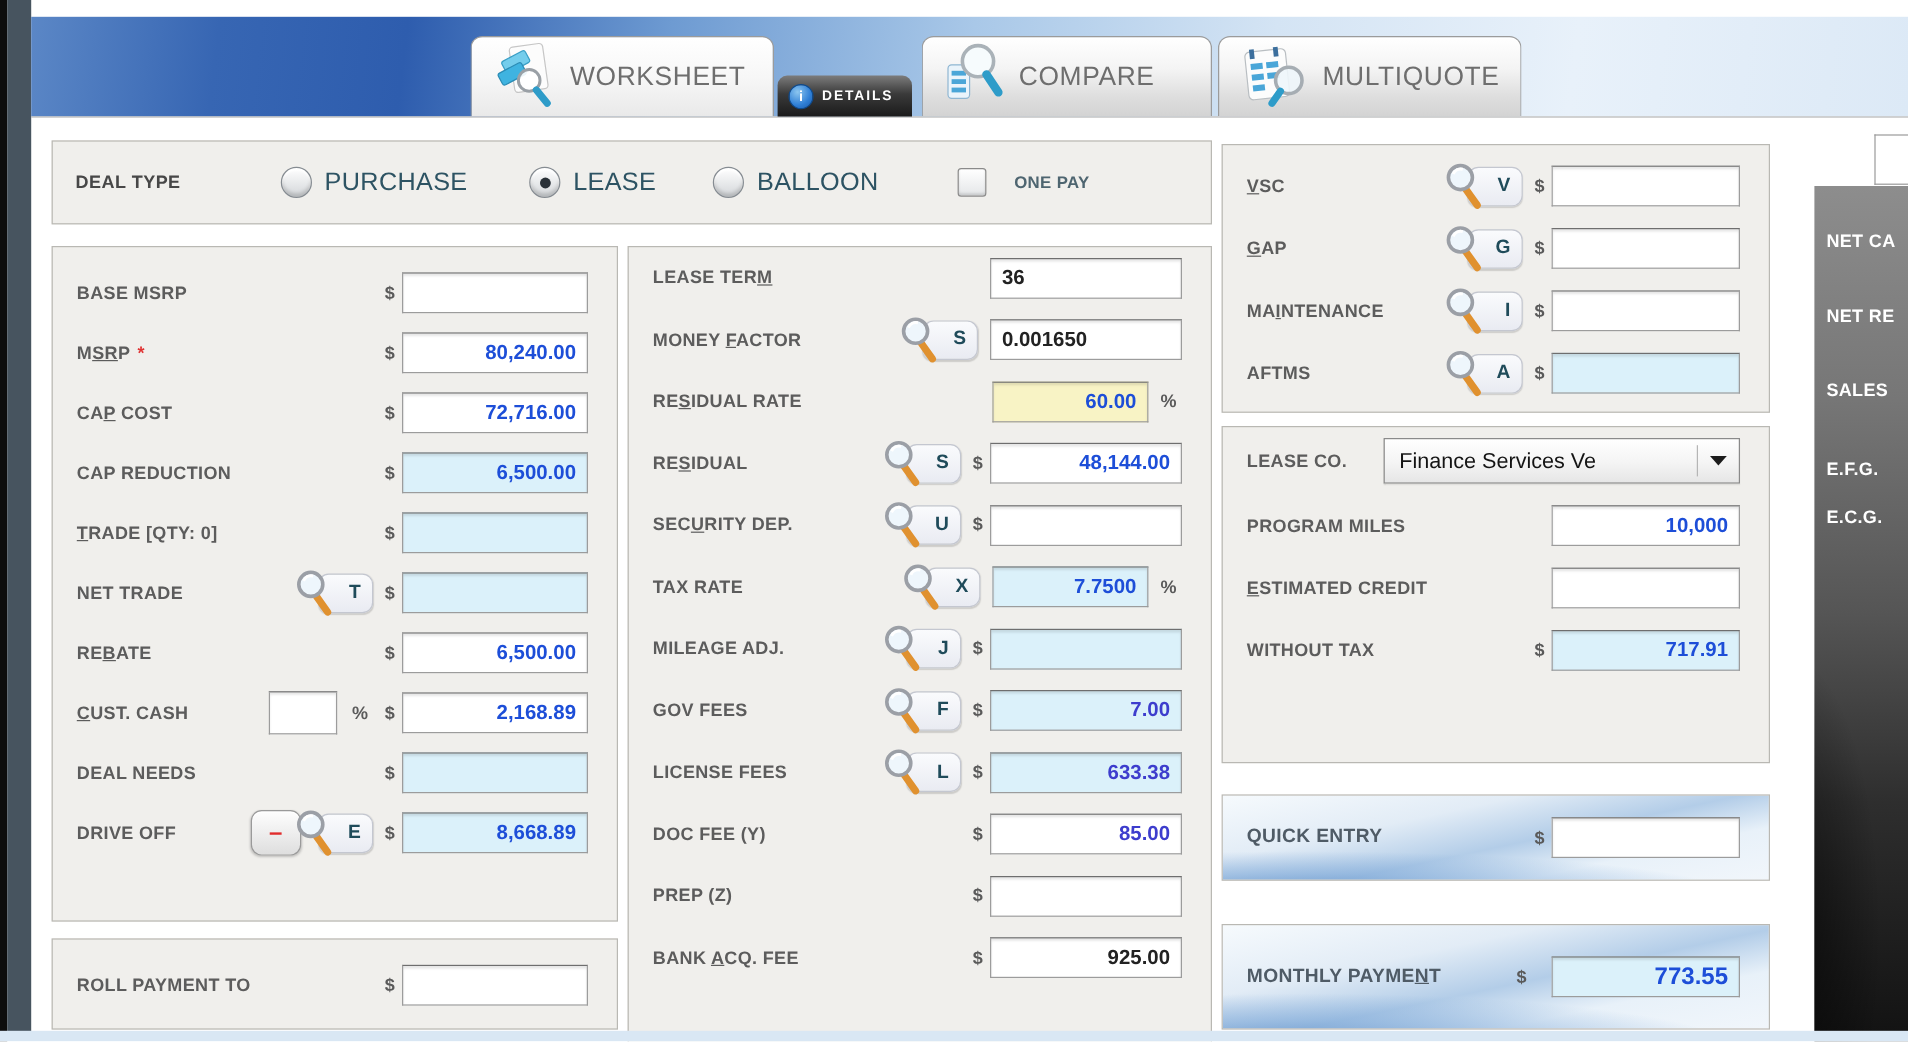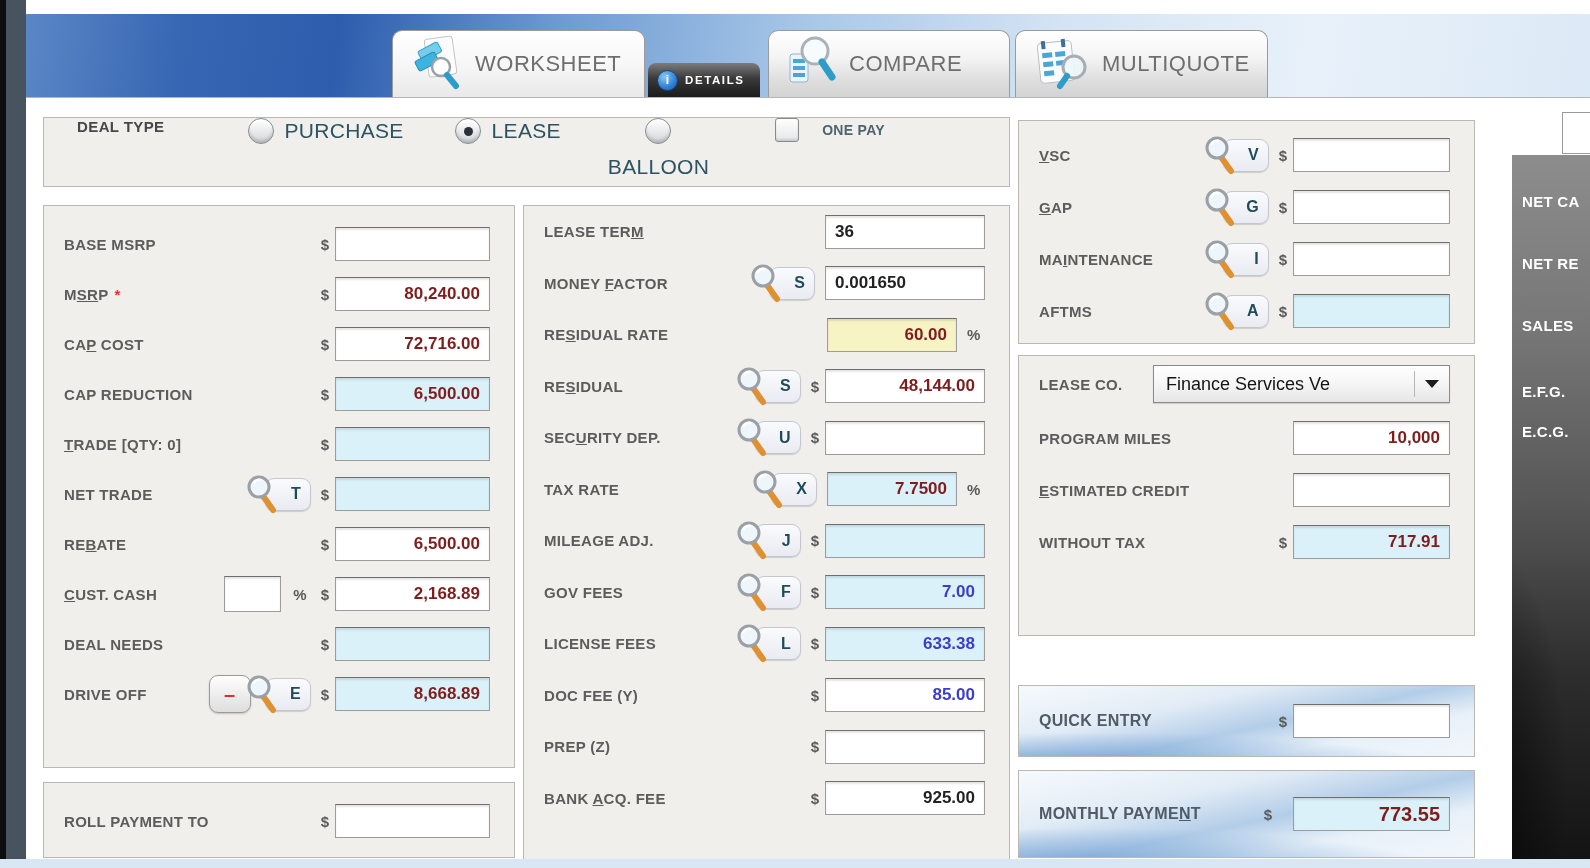--- a/index.html
+++ b/index.html
@@ -34,39 +34,39 @@
   .details-label{color:#fff;font-size:11.5px;font-weight:700;letter-spacing:1.6px;}
 
   
   .panel{position:absolute;background:#f0efec;border:1px solid #b9b8b3;box-sizing:border-box;}
   #panel-deal{left:43px;top:117px;width:967px;height:70px;}
   #panel-left{left:43px;top:205px;width:472px;height:563px;padding-top:13px;}
   #panel-roll{left:43px;top:782px;width:472px;height:76px;padding-top:13px;}
   #panel-middle{left:523px;top:205px;width:487px;height:731px;}
   #panel-products{left:1018px;top:120px;width:457px;height:224px;padding-top:8px;}
   #panel-leaseco{left:1018px;top:355px;width:457px;height:281px;}
-  #panel-quick{left:1018px;top:685px;width:457px;height:72px;display:flex;align-items:center;}
+  #panel-quick{left:1018px;top:662px;width:457px;height:72px;display:flex;align-items:center;}
   #panel-monthly{left:1018px;top:770px;width:457px;height:88px;display:flex;align-items:center;}
   .swoosh{background:
      radial-gradient(130% 95% at 15% 125%, rgba(88,138,197,.9) 0%, rgba(122,166,215,.55) 34%, rgba(255,255,255,0) 62%),
      linear-gradient(168deg,#f6fafd 0%,#e2ecf6 32%,#b3cde8 55%,#e8f1f9 74%,#f1f6fb 100%);}
 
   
   .row{display:flex;align-items:center;height:50px;padding:0 24px 0 20px;}
   #panel-middle .row{height:51.5px;}
   #panel-products .row{height:52px;}
   #panel-leaseco .row{height:52px;}
   .lbl{flex:1;font-size:15px;font-weight:700;color:#5c5c5c;letter-spacing:.3px;white-space:nowrap;}
   .lbl .u{text-decoration:underline;}
   .req{color:#e03434;margin-left:6px;}
   .dollar{color:#5a5a5a;font-size:15px;font-weight:700;margin:0 6px 0 10px;}
   .pct{color:#5a5a5a;font-size:15px;font-weight:700;margin-left:10px;width:18px;}
   .fld{box-sizing:border-box;height:34px;background:#fff;border:1px solid #9c9c9c;border-top-color:#6e6e6e;
     box-shadow:inset 0 2px 2px rgba(0,0,0,.10);display:flex;align-items:center;justify-content:flex-end;
-    padding:0 9px;font-size:17px;font-weight:700;color:#7f1d1d;white-space:nowrap;}
+    padding:0 9px;font-size:17px;font-weight:700;color:#1d4ed8;white-space:nowrap;}
   .w155{width:155px;}.w160{width:160px;}.w130{width:130px;}.w157{width:157px;}
   .small-fld{width:57px;height:36px;}
   .fld.hl{background:#dbf1fa;}
   .fld.warn{background:#f8f3c5;}
   .fld.tleft{justify-content:flex-start;}
   .v-blue{color:#3d3dcd;}
   .v-dark{color:#222;}
   .fld.big{font-size:20px;}
 
   
@@ -75,21 +75,21 @@
     display:flex;align-items:center;justify-content:flex-end;padding-right:9px;
     font-size:16px;font-weight:700;color:#1f4b5a;box-shadow:0 1px 1px rgba(0,0,0,.15);}
   .mag-btn svg{position:absolute;left:-23px;top:-6px;}
 
   .minus-btn{width:42px;height:38px;border-radius:9px;margin-right:14px;box-sizing:border-box;
     background:linear-gradient(180deg,#fefefe,#dedede);border:1px solid #9a9a9a;
     box-shadow:0 1px 2px rgba(0,0,0,.2),inset 0 1px 0 #fff;
     display:flex;align-items:center;justify-content:center;color:#e12c2c;font-size:20px;font-weight:900;}
 
   
-  .deal-row{height:100%;display:flex;align-items:flex-start;padding-left:33px;}
+  .deal-row{height:100%;display:flex;align-items:center;padding-left:19px;}
   .deal-label{font-size:15px;font-weight:700;color:#474747;letter-spacing:.4px;}
   .dt-group{display:flex;align-items:center;gap:11px;}
   .dt-label{font-size:21px;color:#2d5363;letter-spacing:.3px;}
   .radio{width:26px;height:26px;border-radius:50%;box-sizing:border-box;border:1px solid #868c92;
     background:linear-gradient(180deg,#ffffff,#d3d6d9);box-shadow:inset 0 -3px 3px rgba(0,0,0,.15),inset 0 2px 2px #fff;
     position:relative;}
   .radio.sel::after{content:"";position:absolute;left:8px;top:8px;width:9px;height:9px;border-radius:50%;background:#2a3138;}
   .checkbox{width:24px;height:24px;border-radius:3px;box-sizing:border-box;border:1px solid #8a8a8a;
     background:linear-gradient(180deg,#ffffff,#e4e6e8);box-shadow:inset 0 -2px 2px rgba(0,0,0,.12);}
   .onepay-label{font-size:14px;font-weight:700;color:#4e6570;margin-left:12px;letter-spacing:.3px;}
@@ -177,21 +177,21 @@
     <div class="deal-row">
       <span class="deal-label">DEAL TYPE</span>
       <span class="dt-group" style="margin-left:83px;">
         <span class="radio"></span>
         <span class="dt-label">PURCHASE</span>
       </span>
       <span class="dt-group" style="margin-left:51px;">
         <span class="radio sel"></span>
         <span class="dt-label">LEASE</span>
       </span>
-      <span class="dt-group" style="margin-left:47px;flex-direction:column;">
+      <span class="dt-group" style="margin-left:47px;">
         <span class="radio"></span>
         <span class="dt-label">BALLOON</span>
       </span>
       <span class="dt-group" style="margin-left:66px;">
         <span class="checkbox"></span>
         <span class="onepay-label">ONE PAY</span>
       </span>
     </div>
   </div>
 

